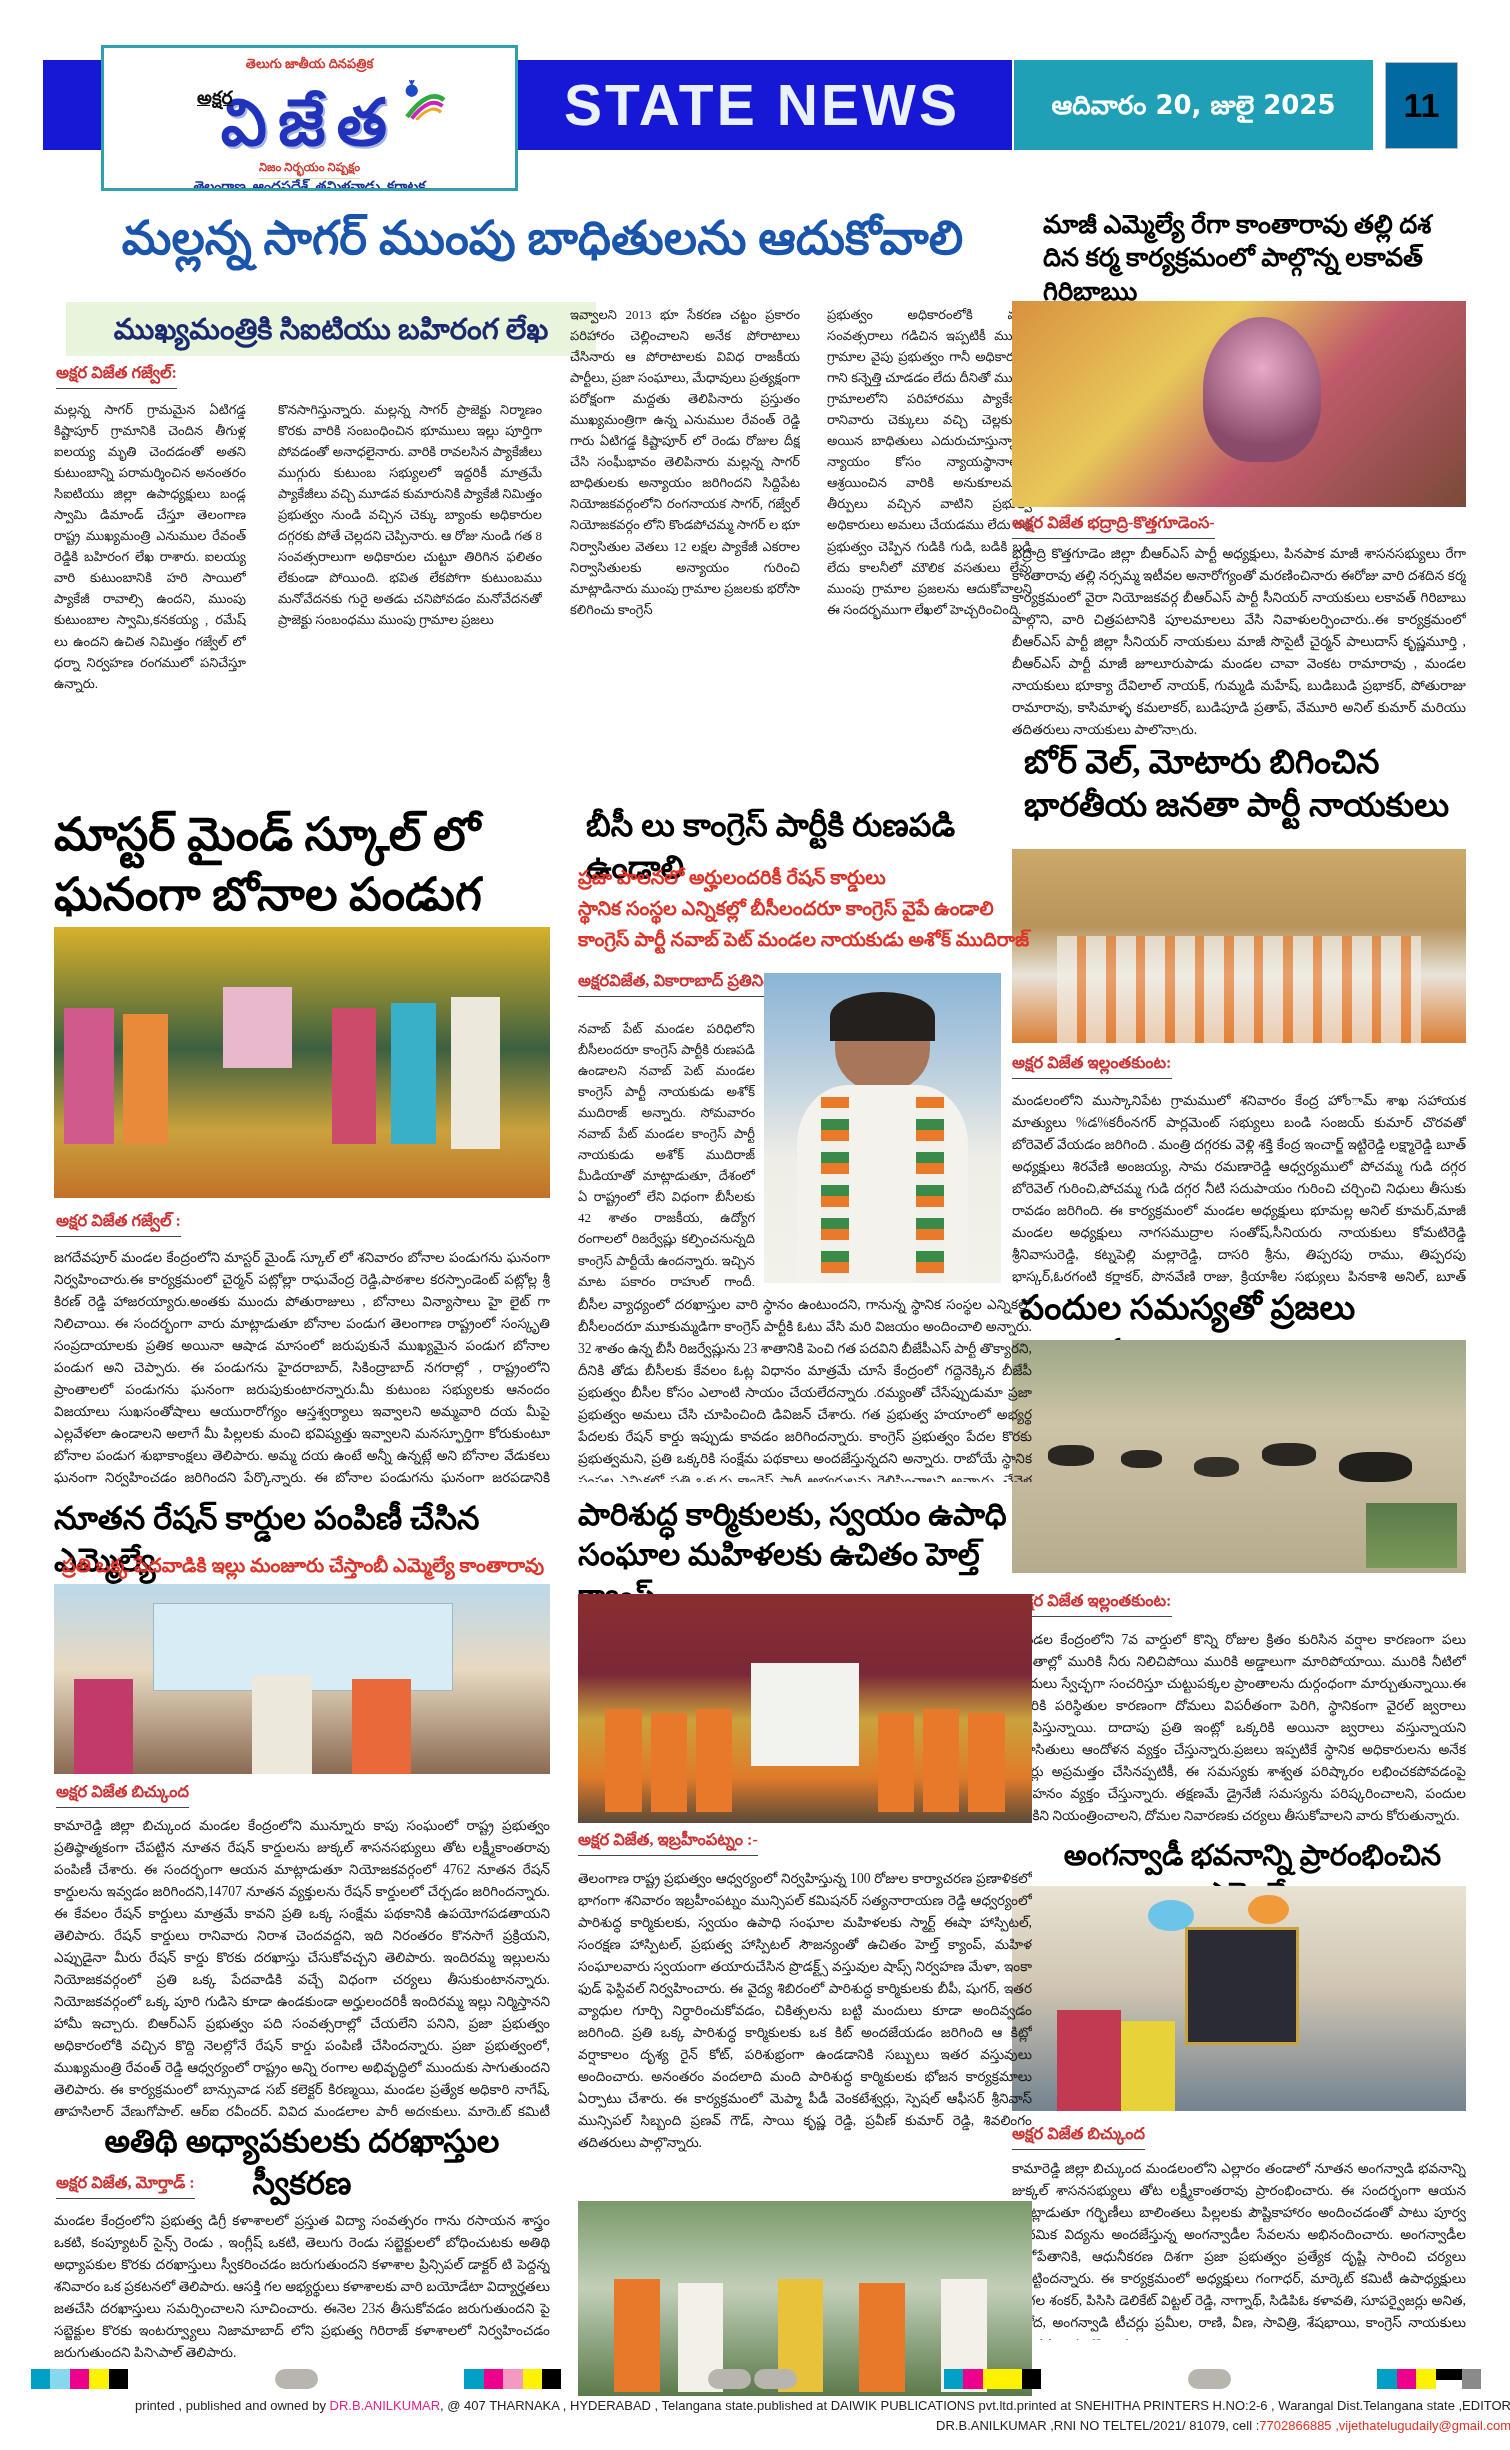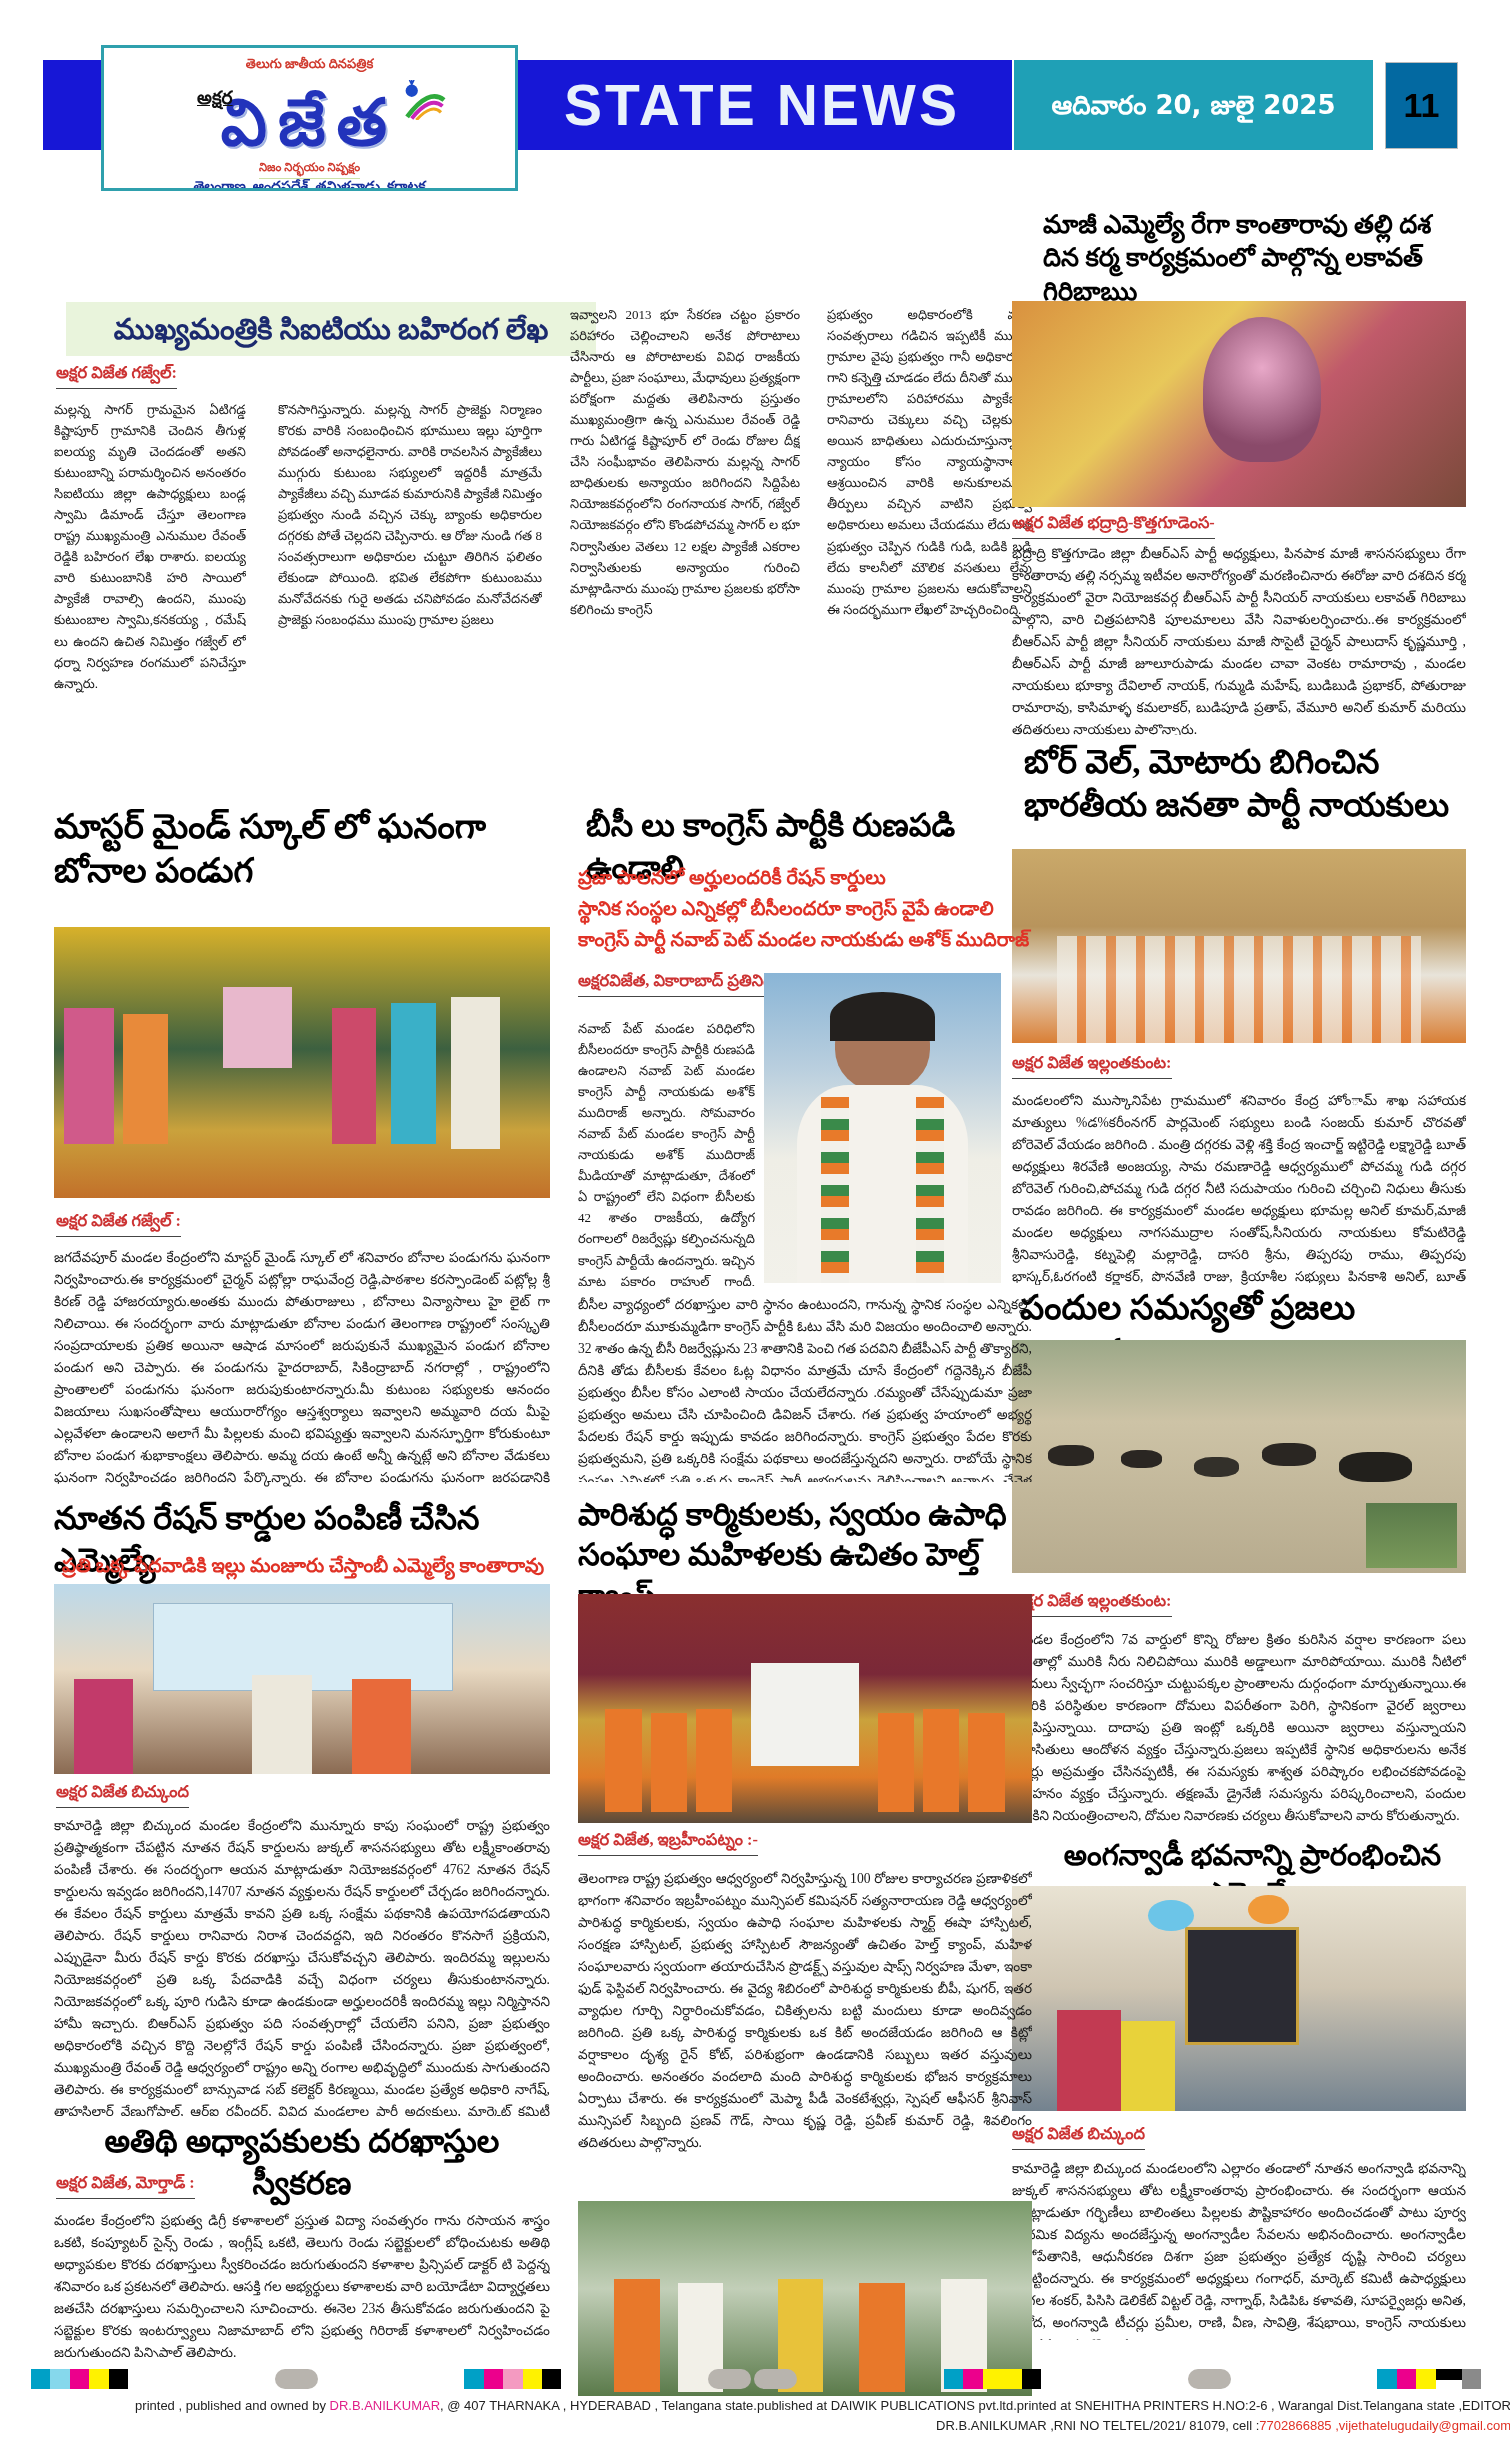--- a/index.html
+++ b/index.html
@@ -65,20 +65,21 @@
           <circle cx="16" cy="14" r="8" fill="#1b49c8"></circle>
           <path d="M16 6 L13 0 M16 6 L19 0 M16 6 L16 -1" stroke="#1b49c8" stroke-width="2"></path>
         </svg>
       </span>
       <div class="logo-title" style="margin-top:17px;">విజేత</div>
     </div>
     <div class="logo-motto">నిజం నిర్భయం నిష్పక్షం</div>
     <div class="logo-regions">తెలంగాణ, ఆంధ్రప్రదేశ్, తమిళనాడు, కర్ణాటక</div>
   </div>
 
+  <div class="abs lead-head" style="left:54px;top:211px;width:977px;">మల్లన్న సాగర్ ముంపు బాధితులను ఆదుకోవాలి</div>
   <div class="abs greenbox" style="left:66px;top:302px;width:530px;height:54px;">
     <span>ముఖ్యమంత్రికి సిఐటియు బహిరంగ లేఖ</span>
   </div>
   <div class="abs byline" style="left:56px;top:363px;">
     <span class="u">అక్షర విజేత గజ్వేల్:</span>
   </div>
   <div class="abs bodytxt" style="left:54px;top:399px;width:192px;height:368px;">మల్లన్న సాగర్ గ్రామమైన ఏటిగడ్డ కిష్టాపూర్ గ్రామానికి చెందిన తీగుళ్ల ఐలయ్య మృతి చెందడంతో అతని కుటుంబాన్ని పరామర్శించిన అనంతరం సిఐటియు జిల్లా ఉపాధ్యక్షులు బండ్ల స్వామి డిమాండ్ చేస్తూ తెలంగాణ రాష్ట్ర ముఖ్యమంత్రి ఎనుముల రేవంత్ రెడ్డికి బహిరంగ లేఖ రాశారు. ఐలయ్య వారి కుటుంబానికి హరి సాయిలో ప్యాకేజీ రావాల్సి ఉందని, ముంపు కుటుంబాల స్వామి,కనకయ్య , రమేష్ లు ఉందని ఉచిత నిమిత్తం గజ్వేల్ లో ధర్నా నిర్వహణ రంగములో పనిచేస్తూ ఉన్నారు.</div>
   <div class="abs bodytxt" style="left:278px;top:399px;width:264px;height:368px;">కొనసాగిస్తున్నారు. మల్లన్న సాగర్ ప్రాజెక్టు నిర్మాణం కొరకు వారికి సంబంధించిన భూములు ఇల్లు పూర్తిగా పోవడంతో అనాధలైనారు. వారికి రావలసిన ప్యాకేజీలు ముగ్గురు కుటుంబ సభ్యులలో ఇద్దరికీ మాత్రమే ప్యాకేజీలు వచ్చి మూడవ కుమారునికి ప్యాకేజీ నిమిత్తం ప్రభుత్వం నుండి వచ్చిన చెక్కు బ్యాంకు అధికారుల దగ్గరకు పోతే చెల్లదని చెప్పినారు. ఆ రోజు నుండి గత 8 సంవత్సరాలుగా అధికారుల చుట్టూ తిరిగిన ఫలితం లేకుండా పోయింది. భవిత లేకపోగా కుటుంబము మనోవేదనకు గురై అతడు చనిపోవడం మనోవేదనతో ప్రాజెక్టు సంబంధము ముంపు గ్రామాల ప్రజలు</div>
   <div class="abs bodytxt" style="left:570px;top:304px;width:230px;height:464px;">ఇవ్వాలని 2013 భూ సేకరణ చట్టం ప్రకారం పరిహారం చెల్లించాలని అనేక పోరాటాలు చేసినారు ఆ పోరాటాలకు వివిధ రాజకీయ పార్టీలు, ప్రజా సంఘాలు, మేధావులు ప్రత్యక్షంగా పరోక్షంగా మద్దతు తెలిపినారు ప్రస్తుతం ముఖ్యమంత్రిగా ఉన్న ఎనుముల రేవంత్ రెడ్డి గారు ఏటిగడ్డ కిష్టాపూర్ లో రెండు రోజుల దీక్ష చేసి సంఘీభావం తెలిపినారు మల్లన్న సాగర్ బాధితులకు అన్యాయం జరిగిందని సిద్దిపేట నియోజకవర్గంలోని రంగనాయక సాగర్, గజ్వేల్ నియోజకవర్గం లోని కొండపోచమ్మ సాగర్ ల భూ నిర్వాసితుల వెతలు 12 లక్షల ప్యాకేజీ ఎకరాల నిర్వాసితులకు అన్యాయం గురించి మాట్లాడినారు ముంపు గ్రామాల ప్రజలకు భరోసా కలిగించు కాంగ్రెస్</div>
   <div class="abs bodytxt" style="left:827px;top:304px;width:205px;height:464px;">ప్రభుత్వం అధికారంలోకి వచ్చి సంవత్సరాలు గడిచిన ఇప్పటికీ ముంపు గ్రామాల వైపు ప్రభుత్వం గానీ అధికారులు గాని కన్నెత్తి చూడడం లేదు దీనితో ముంపు గ్రామాలలోని పరిహారము ప్యాకేజీలు రానివారు చెక్కులు వచ్చి చెల్లకుండా అయిన బాధితులు ఎదురుచూస్తున్నారు. న్యాయం కోసం న్యాయస్థానాలను ఆశ్రయించిన వారికి అనుకూలముగా తీర్పులు వచ్చిన వాటిని ప్రభుత్వ అధికారులు అమలు చేయడము లేదు గత ప్రభుత్వం చెప్పిన గుడికి గుడి, బడికి బడి లేదు కాలనీలో మౌలిక వసతులు లేవు ముంపు గ్రామాల ప్రజలను ఆదుకోవాలని ఈ సందర్భముగా లేఖలో హెచ్చరించింది.</div>
@@ -121,21 +122,21 @@
     <div style="position:absolute;left:30%;top:6%;width:10%;height:14%;border-radius:50%;background:#6cc5e8;"></div>
     <div style="position:absolute;left:52%;top:4%;width:9%;height:13%;border-radius:50%;background:#f09a3a;"></div>
     <div style="position:absolute;left:10%;top:55%;width:14%;height:45%;background:#c23a52;"></div>
     <div style="position:absolute;left:24%;top:60%;width:12%;height:40%;background:#e8d23a;"></div>
   </div>
   <div class="abs byline" style="left:1012px;top:2124px;">
     <span class="u">అక్షర విజేత బిచ్కుంద</span>
   </div>
   <div class="abs bodytxt" style="left:1012px;top:2158px;width:454px;height:182px;font-size:13.6px;">కామారెడ్డి జిల్లా బిచ్కుంద మండలంలోని ఎల్లారం తండాలో నూతన అంగన్వాడి భవనాన్ని జుక్కల్ శాసనసభ్యులు తోట లక్ష్మీకాంతరావు ప్రారంభించారు. ఈ సందర్భంగా ఆయన మాట్లాడుతూ గర్భిణీలు బాలింతలు పిల్లలకు పౌష్టికాహారం అందించడంతో పాటు పూర్వ ప్రాథమిక విద్యను అందజేస్తున్న అంగన్వాడీల సేవలను అభినందించారు. అంగన్వాడీల బలోపేతానికి, ఆధునీకరణ దిశగా ప్రజా ప్రభుత్వం ప్రత్యేక దృష్టి సారించి చర్యలు చేపట్టిందన్నారు. ఈ కార్యక్రమంలో అధ్యక్షులు గంగాధర్, మార్కెట్ కమిటీ ఉపాధ్యక్షులు కొంగల శంకర్, పిసిసి డెలికేట్ విట్టల్ రెడ్డి, నాగ్నాథ్, సిడిపిఓ కళావతి, సూపర్వైజర్లు అనిత, వినోద, అంగన్వాడి టీచర్లు ప్రమీల, రాణి, వీణ, సావిత్రి, శేషభాయి, కాంగ్రెస్ నాయకులు తదితరులు పాల్గొన్నారు.</div>
 
-  <div class="abs art-head" style="left:54px;top:805px;width:434px;font-size:34px;">మాస్టర్ మైండ్ స్కూల్ లో ఘనంగా బోనాల పండుగ</div>
+  <div class="abs art-head" style="left:54px;top:805px;width:434px;font-size:46px;">మాస్టర్ మైండ్ స్కూల్ లో ఘనంగా బోనాల పండుగ</div>
   <div class="abs photo" style="left:54px;top:927px;width:496px;height:271px;background:linear-gradient(180deg,#d8b12a 0%,#3c6040 45%,#caa23c 75%,#c2702a 100%);">
     <div style="position:absolute;left:34%;top:22%;width:14%;height:30%;background:#e8b8cc;"></div>
     <div style="position:absolute;left:2%;top:30%;width:10%;height:50%;background:#d05a8a;"></div>
     <div style="position:absolute;left:14%;top:32%;width:9%;height:48%;background:#e88a3a;"></div>
     <div style="position:absolute;left:56%;top:30%;width:9%;height:50%;background:#cc4a6a;"></div>
     <div style="position:absolute;left:68%;top:28%;width:9%;height:52%;background:#3ab0c8;"></div>
     <div style="position:absolute;left:80%;top:26%;width:10%;height:56%;background:#ece8dc;"></div>
   </div>
   <div class="abs byline" style="left:56px;top:1211px;">
     <span class="u">అక్షర విజేత గజ్వేల్ :</span>

